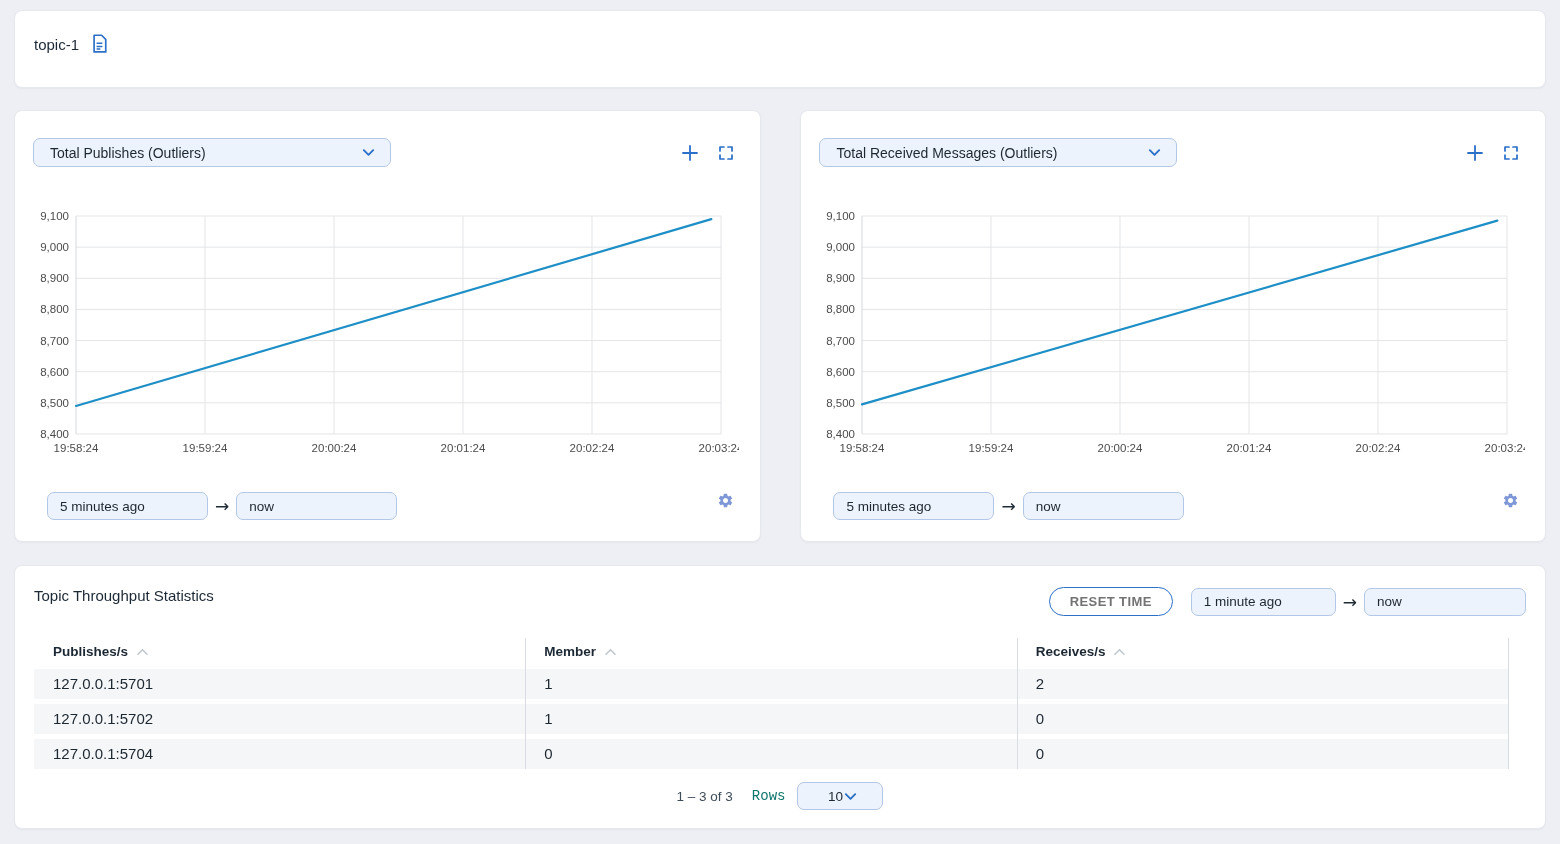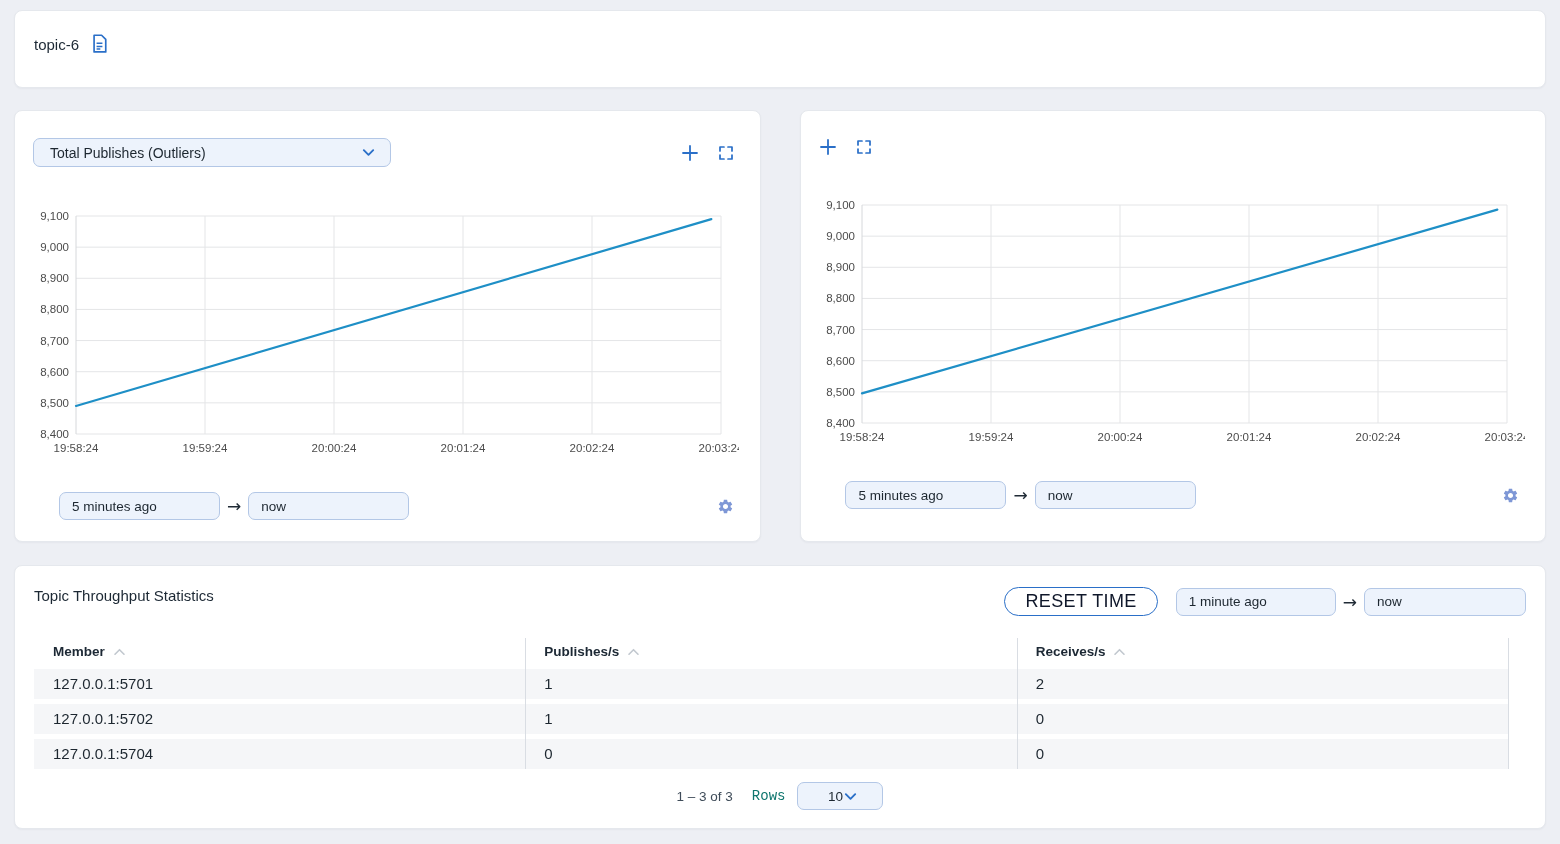--- a/index.html
+++ b/index.html
@@ -45,23 +45,22 @@
     font-size:14px; color:#1d2730;
     cursor:pointer;
   }
   .head-icons { display:flex; align-items:center; gap:19px; }
   .head-icons svg { cursor:pointer; display:block; }
 
   .chart { display:block; margin:39px 0 0 14px; }
   .tick { font-size:11.5px; fill:#4c4c4c; font-family:"Liberation Sans",sans-serif; }
 
   .time-row {
-    display:flex; align-items:center;
+    display:flex; 
     padding:28px 26px 0 32px;
-    margin-left:12px;
   }
   .time-input {
     width:161px; height:28px;
     background:#edf3fc;
     border:1px solid #b3c7e6;
     border-radius:7px;
     padding:0 12px;
     font-size:13.5px; color:#1d2730;
     font-family:"Liberation Sans",sans-serif;
     outline:none;
@@ -80,26 +79,26 @@
     display:flex; align-items:flex-start; justify-content:space-between;
     padding:21px 19px 0 19px; height:51px;
   }
   .table-title { font-size:15px; font-weight:400; color:#1c2834; }
   .table-controls { display:flex; align-items:center; }
   .reset-btn {
     height:29px; padding:0 20px;
     background:#ffffff;
     border:1.5px solid #2a6fc8;
     border-radius:15px;
-    color:#0f172a; font-size:18px; font-weight:400;
+    color:#737373; font-size:13px; font-weight:700;
     letter-spacing:.4px;
     font-family:"Liberation Sans",sans-serif;
     cursor:pointer; margin-right:18px;
   }
-  .tc-input { width:160px; }
+  .tc-input { width:145px; }
   .tc-input.to { width:162px; }
 
   .tgrid { margin:21px 37px 0 19px; position:relative; }
   .vline {
     position:absolute; top:0; bottom:0; width:1px;
     background:#d9dde3;
   }
   .thead {
     display:grid; grid-template-columns:1fr 1fr 1fr;
     height:26px; align-items:center;
@@ -136,21 +135,21 @@
     font-size:13.5px; color:#1d2730;
     cursor:pointer;
   }
 </style>
 </head>
 <body>
 
 <div class="page">
 
   <div class="card topbar">
-    <span class="topbar-title">topic-6</span>
+    <span class="topbar-title">topic-1</span>
     <svg class="doc-icon" width="17" height="20" viewBox="0 0 20 24">
       <path d="M3.5 1.5h9l5 5v15h-14z" fill="none" stroke="#2a6fc8" stroke-width="2" stroke-linejoin="round"></path>
       <path d="M6.5 11h7M6.5 15h7M6.5 18h4.5" stroke="#2a6fc8" stroke-width="1.8"></path>
     </svg>
   </div>
 
   <div class="charts-row">
 
     <section class="card chart-panel">
       <div class="panel-head">
@@ -206,20 +205,26 @@
         <input class="time-input" value="now" style="">
         <span class="spacer"></span>
         <svg class="gear" width="17" height="17" viewBox="0 0 24 24">
           <path fill="#7e97d6" d="M19.14 12.94c.04-.3.06-.61.06-.94 0-.32-.02-.64-.07-.94l2.03-1.58c.18-.14.23-.41.12-.61l-1.92-3.32c-.12-.22-.37-.29-.59-.22l-2.39.96c-.5-.38-1.03-.7-1.62-.94l-.36-2.54c-.04-.24-.24-.41-.48-.41h-3.84c-.24 0-.43.17-.47.41l-.36 2.54c-.59.24-1.13.57-1.62.94l-2.39-.96c-.22-.08-.47 0-.59.22L2.74 8.87c-.12.21-.08.47.12.61l2.03 1.58c-.05.3-.09.63-.09.94s.02.64.07.94l-2.03 1.58c-.18.14-.23.41-.12.61l1.92 3.32c.12.22.37.29.59.22l2.39-.96c.5.38 1.03.7 1.62.94l.36 2.54c.05.24.24.41.48.41h3.84c.24 0 .44-.17.47-.41l.36-2.54c.59-.24 1.13-.56 1.62-.94l2.39.96c.22.08.47 0 .59-.22l1.92-3.32c.12-.22.07-.47-.12-.61l-2.01-1.58zM12 15.6c-1.98 0-3.6-1.62-3.6-3.6s1.62-3.6 3.6-3.6 3.6 1.62 3.6 3.6-1.62 3.6-3.6 3.6z"></path>
         </svg>
       </div>
     </section>
 
     <section class="card chart-panel">
       <div class="panel-head">
+        <div class="metric-select">
+          <span>Total Received Messages (Outliers)</span>
+          <svg width="15" height="15" viewBox="0 0 16 16">
+            <polyline points="3,5.5 8,10.5 13,5.5" fill="none" stroke="#2a6fc8" stroke-width="2" stroke-linecap="round" stroke-linejoin="round"></polyline>
+          </svg>
+        </div>
         <div class="head-icons">
           <svg width="18" height="18" viewBox="0 0 18 18">
             <path d="M9 2v14M2 9h14" stroke="#2a6fc8" stroke-width="1.8" stroke-linecap="round"></path>
           </svg>
           <svg width="16" height="16" viewBox="0 0 24 24">
             <path d="M3 9V3h6M15 3h6v6M21 15v6h-6M9 21H3v-6" fill="none" stroke="#2a6fc8" stroke-width="2.6" stroke-linecap="round" stroke-linejoin="round"></path>
           </svg>
         </div>
       </div>
       <svg class="chart" width="710" height="258" viewBox="0 0 710 258">
@@ -276,27 +281,27 @@
       </div>
     </div>
 
     <div class="tgrid">
       <div class="vline" style="left:33.333%"></div>
       <div class="vline" style="left:66.666%"></div>
       <div class="vline" style="left:100%"></div>
 
       <div class="thead">
         <div class="th">
-          <span>Member</span>
+          <span>Publishes/s</span>
           <svg width="13" height="9" viewBox="0 0 14 10">
             <polyline points="2,8 7,3 12,8" fill="none" stroke="#c2c8cf" stroke-width="1.8" stroke-linecap="round" stroke-linejoin="round"></polyline>
           </svg>
         </div>
         <div class="th">
-          <span>Publishes/s</span>
+          <span>Member</span>
           <svg width="13" height="9" viewBox="0 0 14 10">
             <polyline points="2,8 7,3 12,8" fill="none" stroke="#c2c8cf" stroke-width="1.8" stroke-linecap="round" stroke-linejoin="round"></polyline>
           </svg>
         </div>
         <div class="th">
           <span>Receives/s</span>
           <svg width="13" height="9" viewBox="0 0 14 10">
             <polyline points="2,8 7,3 12,8" fill="none" stroke="#c2c8cf" stroke-width="1.8" stroke-linecap="round" stroke-linejoin="round"></polyline>
           </svg>
         </div>

